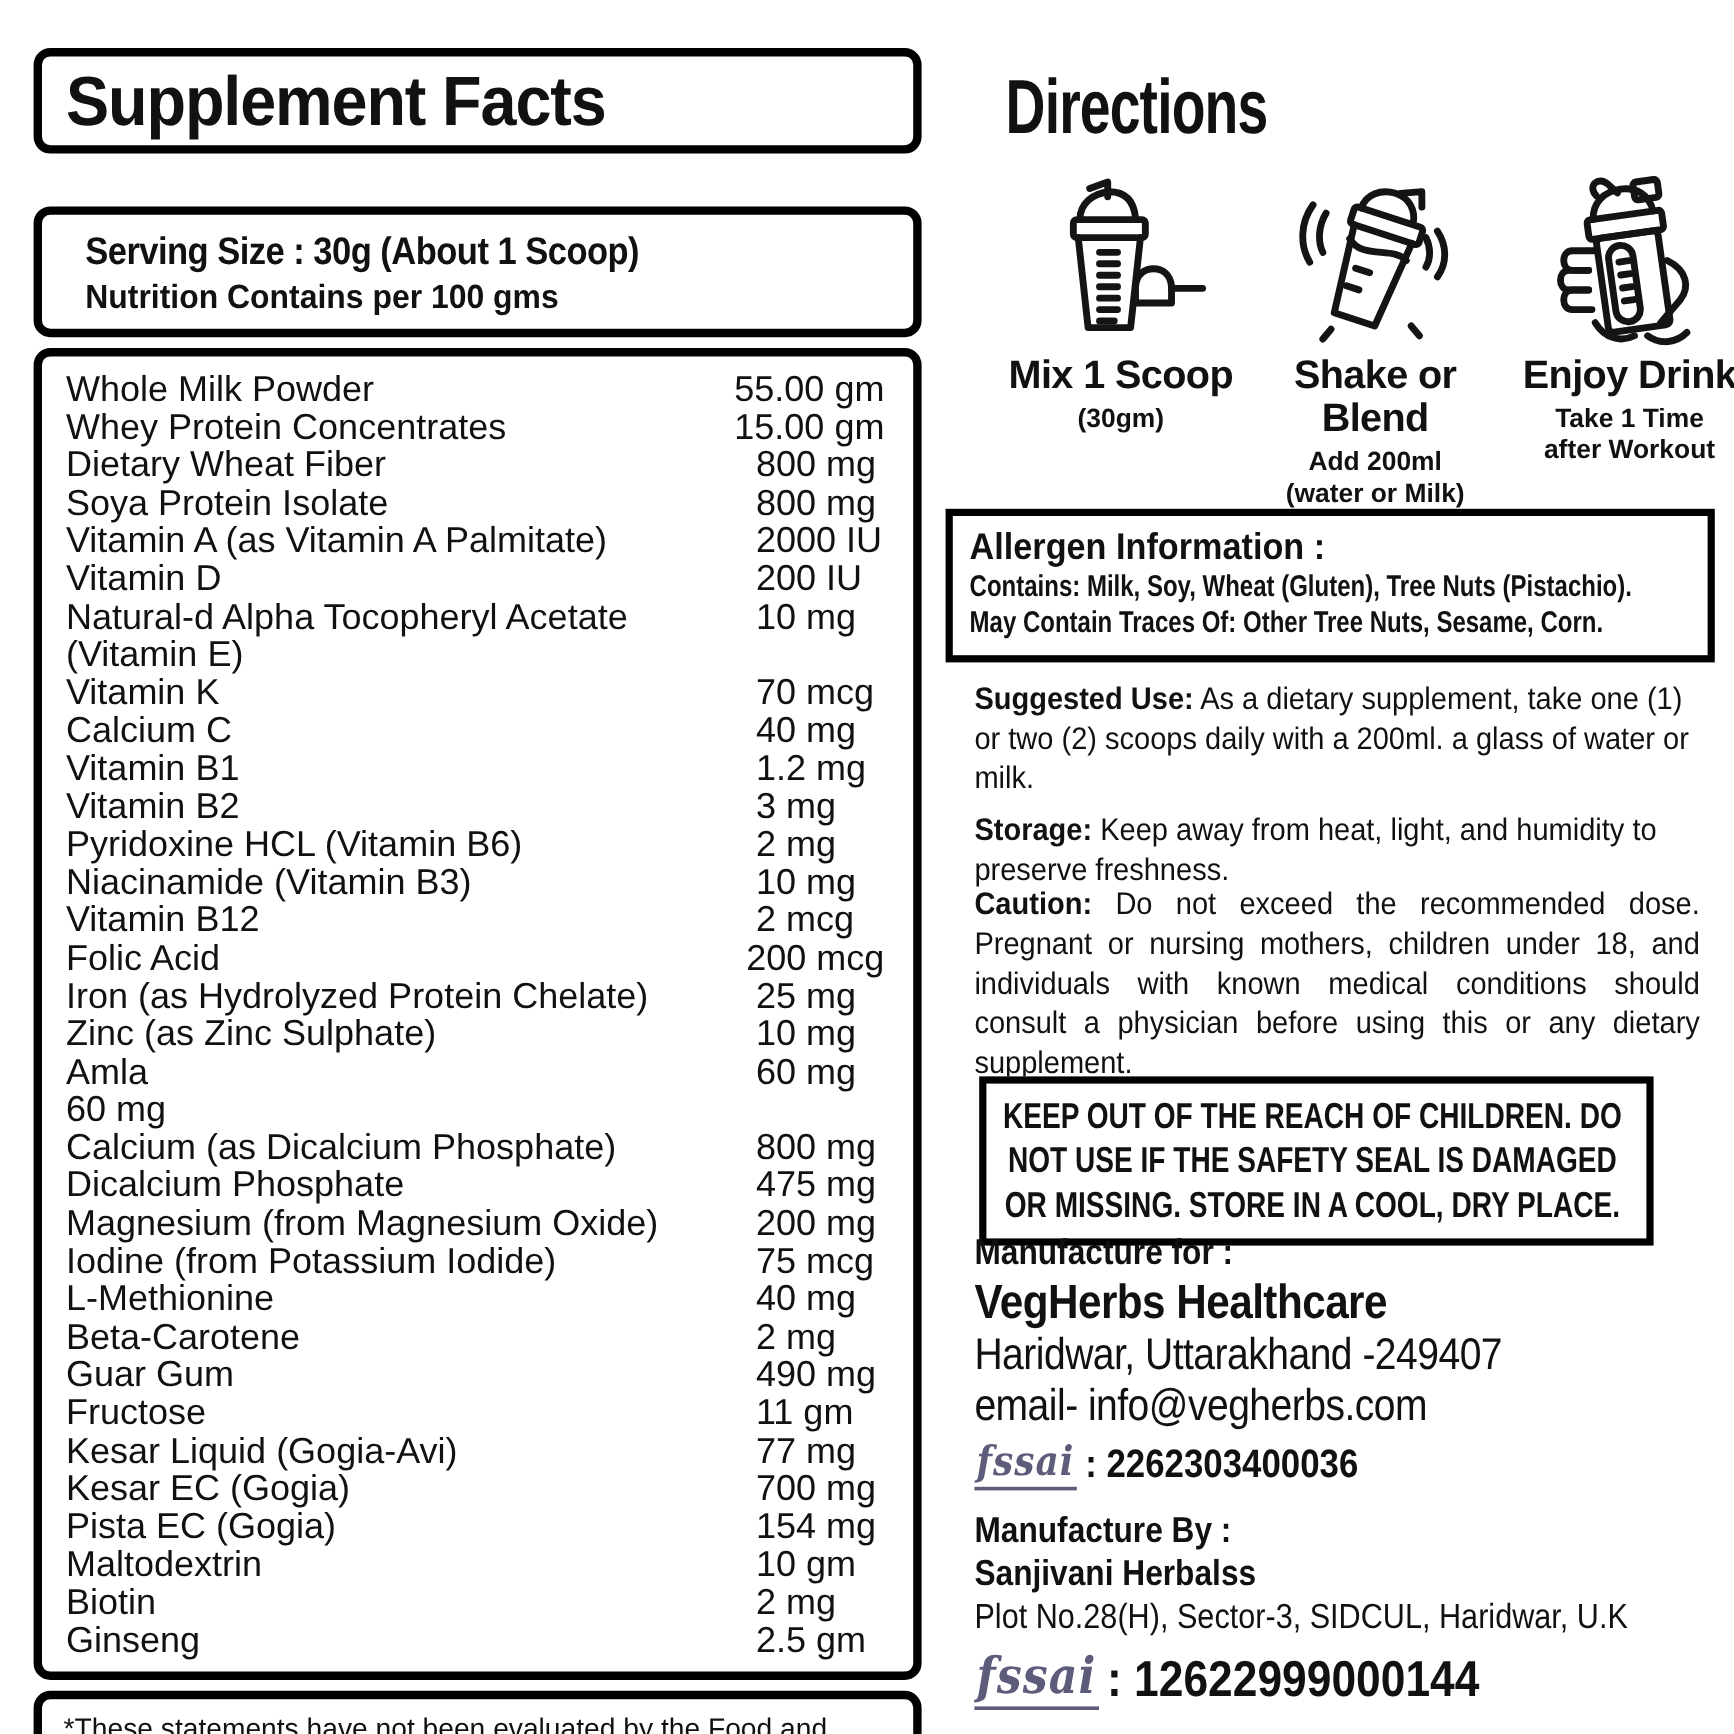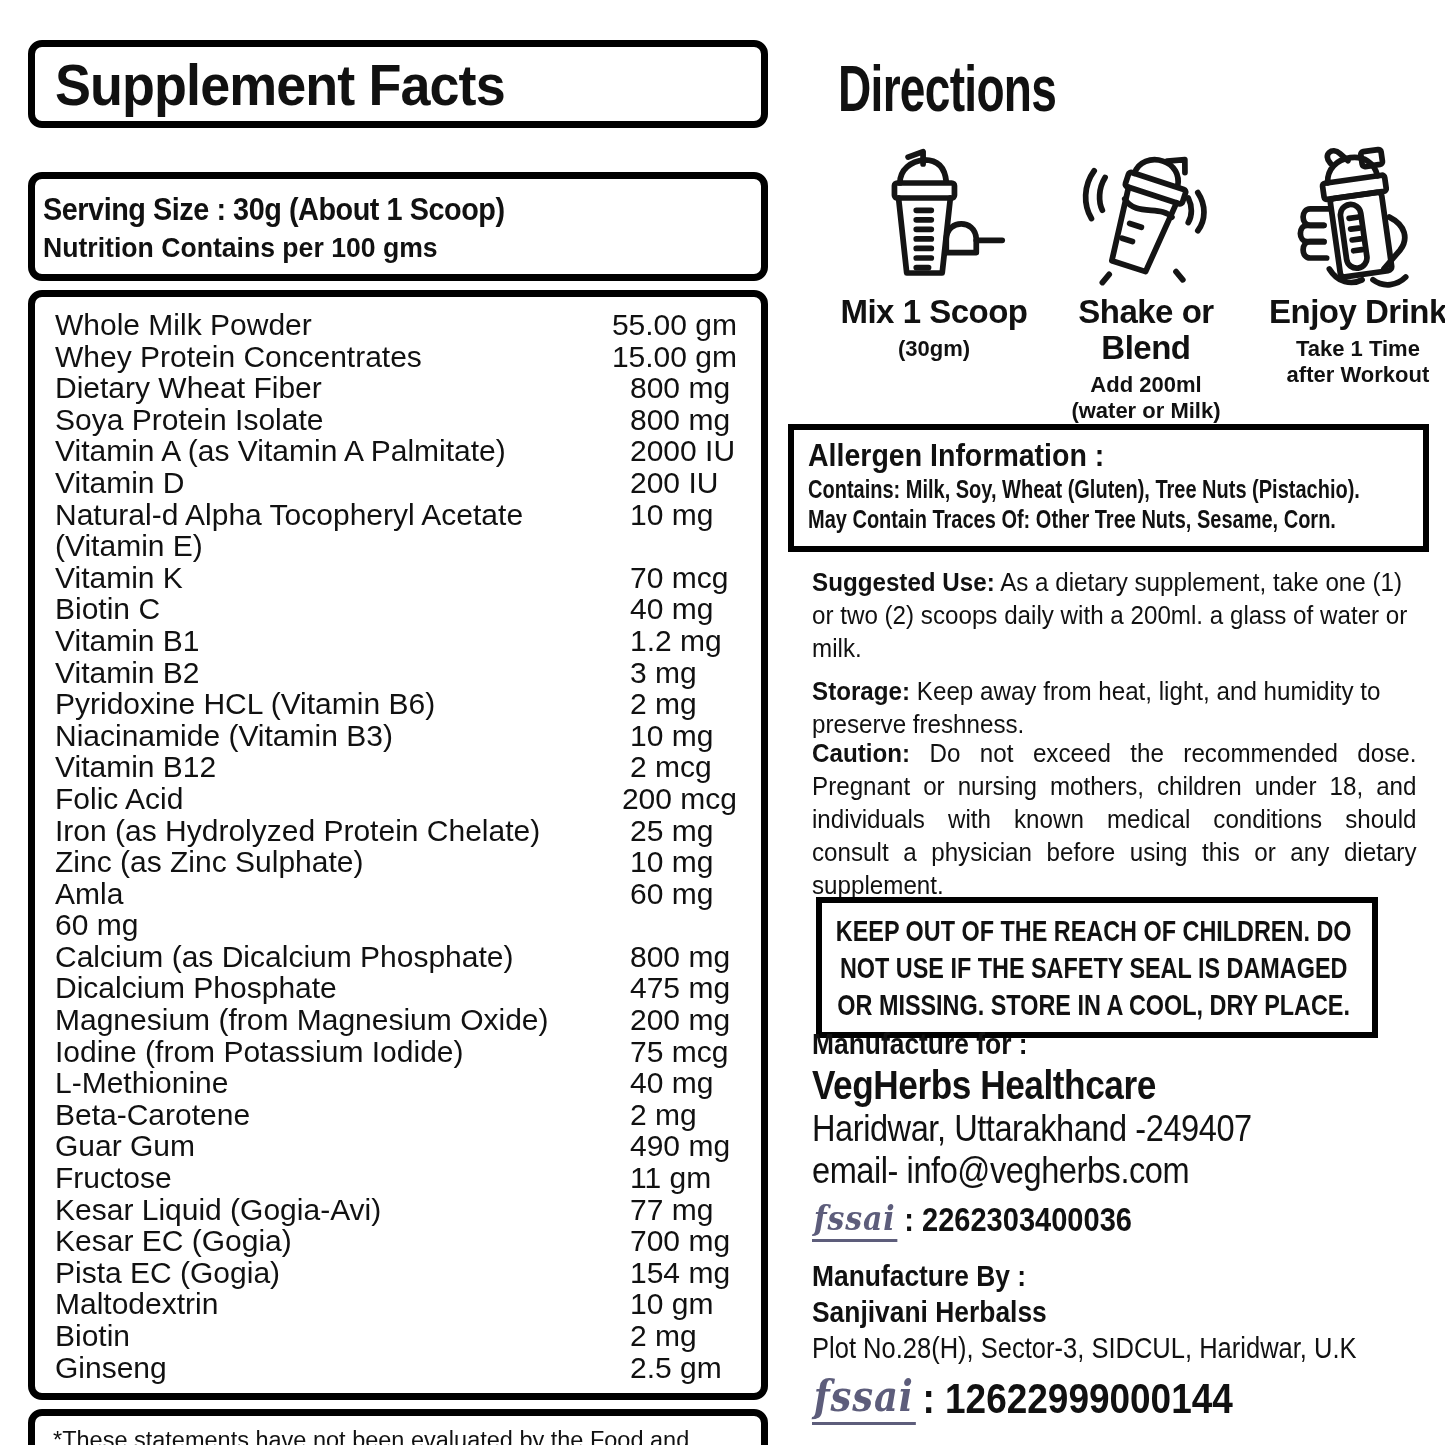--- a/index.html
+++ b/index.html
@@ -6,21 +6,21 @@
   body{
     width:1445px;height:1445px;position:relative;background:#ffffff;
     font-family:"Liberation Sans", sans-serif;color:#111;overflow:hidden;
   }
   .box{border:7px solid #000;border-radius:14px;background:#fff;box-sizing:border-box;}
 
   
   #supplement-panel{position:absolute;left:28px;top:40px;width:740px;}
   .sf-title-box{height:88px;margin-bottom:9px;display:flex;align-items:center;padding:0 20px;}
   .sf-title{font-size:58px;font-weight:bold;letter-spacing:-1px;transform:scaleX(.93);transform-origin:left center;white-space:nowrap;}
-  .sf-serving-box{padding:12px 20px 10px 8px;margin-bottom:9px;margin-top:44px;}
+  .sf-serving-box{padding:12px 20px 10px 36px;margin-bottom:9px;margin-top:44px;}
   .serving-line{font-size:32px;font-weight:bold;transform:scaleX(.9);transform-origin:left center;white-space:nowrap;letter-spacing:-0.5px;}
   .nutrition-line{font-size:28px;font-weight:bold;margin-top:4px;transform:scaleX(.95);transform-origin:left center;white-space:nowrap;}
   .sf-list-box{padding:12px 24px 10px 20px;}
   .sf-row{display:flex;font-size:30px;line-height:31.6px;}
   .sf-row .name{width:575px;}
   .sf-row .value{flex:1;white-space:nowrap;}
   .sf-disclaimer-box{margin-top:9px;padding:9px 18px 10px 18px;font-size:23.5px;line-height:31px;}
 
   
   #directions-title{position:absolute;left:838px;top:52px;font-size:64px;font-weight:bold;
@@ -117,21 +117,21 @@
         <span class="name">Natural-d Alpha Tocopheryl Acetate (Vitamin E)</span>
         <span class="value">10 mg</span>
       </div>
 
       <div class="sf-row">
         <span class="name">Vitamin K</span>
         <span class="value">70 mcg</span>
       </div>
 
       <div class="sf-row">
-        <span class="name">Biotin C</span>
+        <span class="name">Calcium C</span>
         <span class="value">40 mg</span>
       </div>
 
       <div class="sf-row">
         <span class="name">Vitamin B1</span>
         <span class="value">1.2 mg</span>
       </div>
 
       <div class="sf-row">
         <span class="name">Vitamin B2</span>

